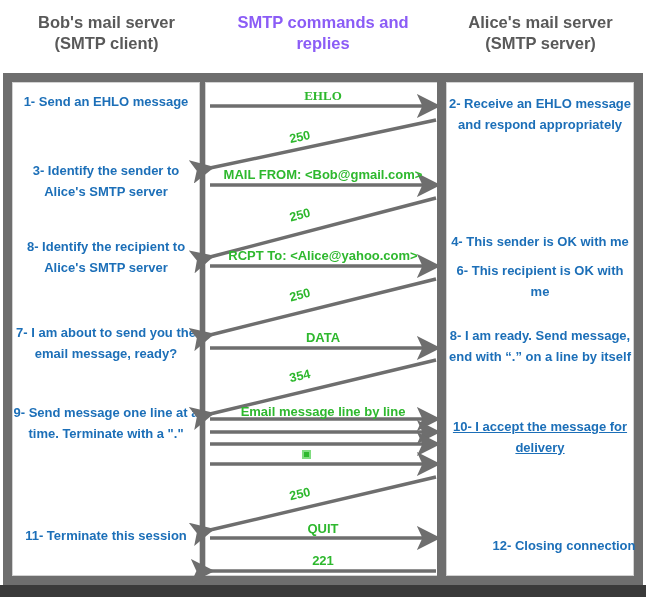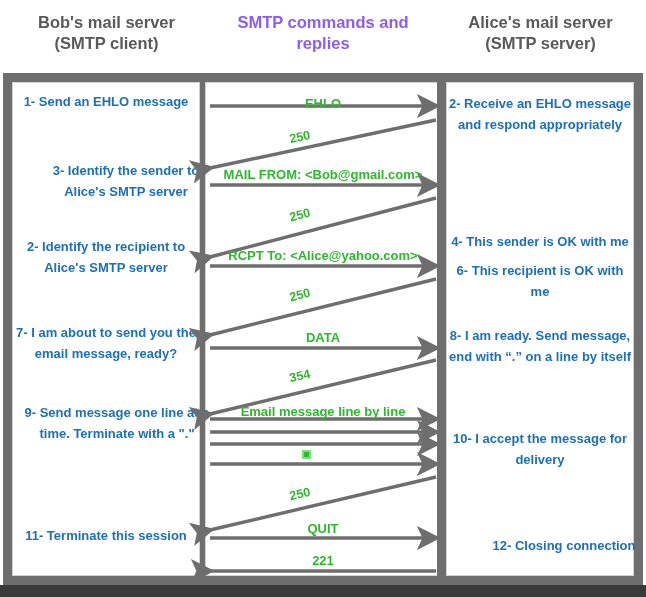--- a/index.html
+++ b/index.html
@@ -108,32 +108,32 @@
     <div class="panel-inner"></div>
   </div>
   <div id="panel-mid" class="panel">
     <div class="panel-inner"></div>
   </div>
   <div id="panel-right" class="panel">
     <div class="panel-inner"></div>
   </div>
 
   <div class="step step-left" style="top:91px;">1- Send an EHLO message</div>
-  <div class="step step-left" style="top:160px;margin-left:20px;">3- Identify the sender to Alice's SMTP server</div>
-  <div class="step step-left" style="top:236px;">2- Identify
+  <div class="step step-left" style="top:160px;">3- Identify the sender to Alice's SMTP server</div>
+  <div class="step step-left" style="top:236px;">8- Identify
 the recipient to Alice's SMTP server</div>
   <div class="step step-left" style="top:322px;">7- I am about to send you the email message, ready?</div>
-  <div class="step step-left" style="top:402px;margin-left:11px;">9- Send message one line at a time. Terminate with a "."</div>
+  <div class="step step-left" style="top:402px;">9- Send message one line at a time. Terminate with a "."</div>
   <div class="step step-left" style="top:525px;">11- Terminate this session</div>
 
   <div class="step step-right" style="top:93px;">2- Receive an EHLO message and respond appropriately</div>
   <div class="step step-right" style="top:187px;margin-top:44px;">4- This sender is OK with me</div>
   <div class="step step-right" style="top:260px;">6- This recipient is OK with me</div>
   <div class="step step-right" style="top:325px;">8-  I am ready. Send message, end with “.” on a line by itself</div>
-  <div class="step step-right" style="top:428px;">10-  I accept the message for delivery</div>
+  <div class="step step-right" style="top:416px;text-decoration:underline;">10-  I accept the message for delivery</div>
   <div class="step step-right" style="top:535px;margin-left:24px;">12-  Closing connection</div>
 
   <svg id="arrows" viewBox="0 0 646 597">
     <defs>
       <marker id="ar-r" markerWidth="7" markerHeight="7" refX="5.6" refY="3.5" orient="auto" markerUnits="strokeWidth">
         <path d="M0,0 L7,3.5 L0,7 L1.6,3.5 z" fill="#6e6e6e"></path>
       </marker>
       <marker id="ar-l" markerWidth="7" markerHeight="7" refX="1.4" refY="3.5" orient="auto" markerUnits="strokeWidth">
         <path d="M7,0 L0,3.5 L7,7 L5.4,3.5 z" fill="#6e6e6e"></path>
       </marker>
@@ -162,21 +162,21 @@
       <line x1="210" y1="464" x2="436" y2="464" marker-end="url(#ar-r)"></line>
 
       <line x1="436" y1="477" x2="210" y2="530" marker-end="url(#ar-l)"></line>
 
       <line x1="210" y1="538" x2="436" y2="538" marker-end="url(#ar-r)"></line>
 
       <line x1="436" y1="571" x2="210" y2="571" marker-end="url(#ar-l)"></line>
     </g>
   </svg>
 
-  <div class="alabel" style="left:205px;top:96px;width:236px;">EHLO</div>
+  <div class="alabel" style="left:205px;top:88px;width:236px;font-family:Liberation Serif, serif;">EHLO</div>
 
   <div class="alabel code" style="left:270px;top:130px;width:60px;transform:rotate(-12deg);">250</div>
 
   <div class="alabel" style="left:205px;top:167px;width:236px;">MAIL FROM: &lt;Bob@gmail.com&gt;</div>
 
   <div class="alabel code" style="left:270px;top:208px;width:60px;transform:rotate(-14deg);">250</div>
 
   <div class="alabel" style="left:205px;top:248px;width:236px;">RCPT To: &lt;Alice@yahoo.com&gt;</div>
 
   <div class="alabel code" style="left:270px;top:288px;width:60px;transform:rotate(-14deg);">250</div>

